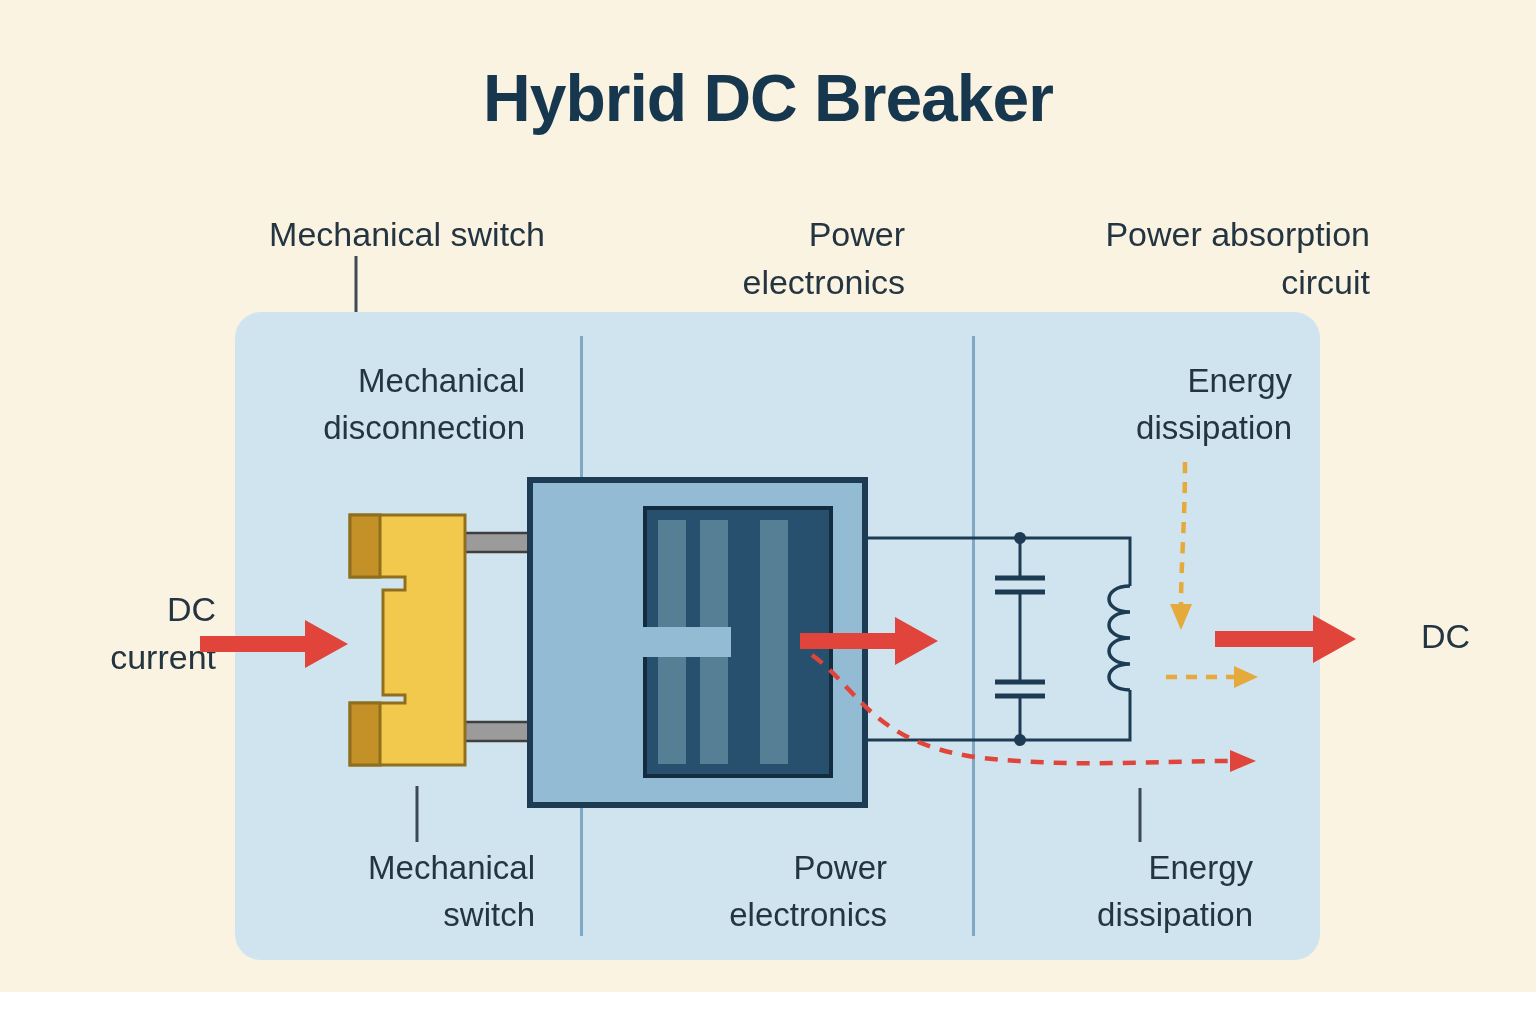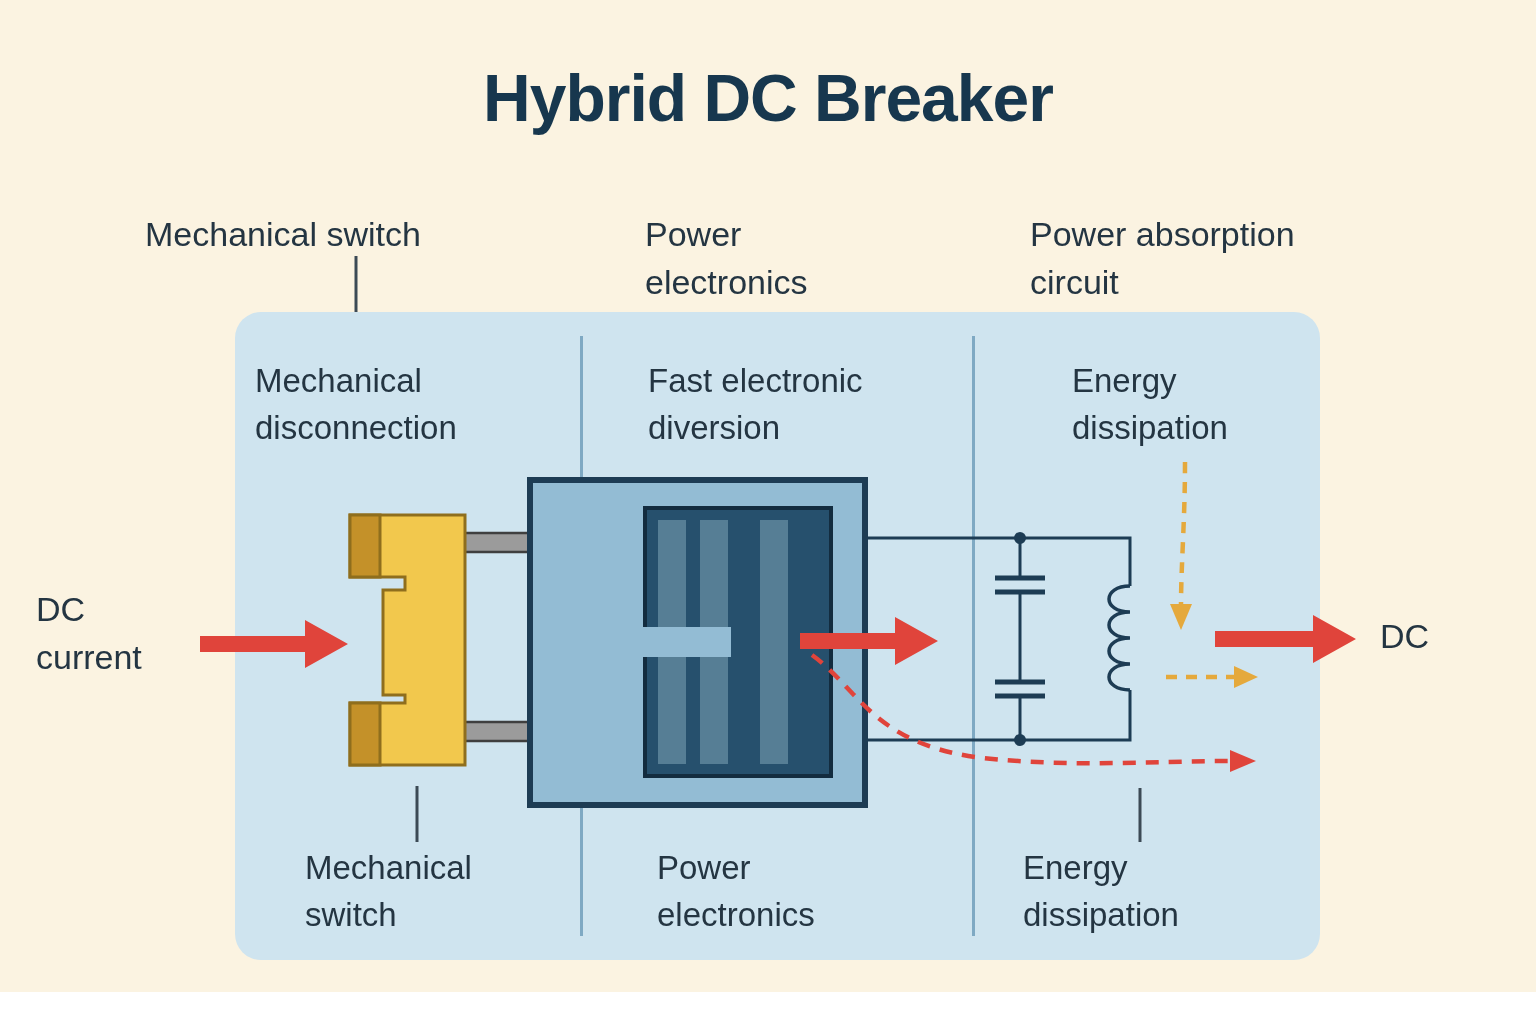--- a/index.html
+++ b/index.html
@@ -7,21 +7,21 @@
     position:relative;
     width:1536px;height:992px;
     background:var(--background,#fbf3e1);
     font-family:"Liberation Sans",sans-serif;
     overflow:hidden;
   }
   .abs{position:absolute;}
   .label{
     color:var(--label-text,#243542);
     white-space:pre-line;
-    text-align:left;
+    text-align:right;
     line-height:1.42;
   }
   .title{
     left:0;right:0;top:60px;
     text-align:center;
     font-size:66px;font-weight:700;
     color:var(--title-text,#17374e);
     letter-spacing:-1px;
   }
   .top-label{font-size:34px;}
@@ -54,22 +54,20 @@
   <div class="abs label top-label" style="left:1030px;top:210px;width:340px;">Power absorption
 circuit</div>
 
   <div class="abs panel">
     <div class="divider divider-1"></div>
     <div class="divider divider-2"></div>
   </div>
 
   <div class="abs label section-header" style="left:255px;top:358px;width:270px;">Mechanical
 disconnection</div>
-  <div class="abs label section-header" style="left:648px;top:358px;width:280px;">Fast electronic
-diversion</div>
   <div class="abs label section-header" style="left:1072px;top:358px;width:220px;">Energy
 dissipation</div>
 
   <div class="abs label bottom-label" style="left:305px;top:845px;width:230px;">Mechanical
 switch</div>
   <div class="abs label bottom-label" style="left:657px;top:845px;width:230px;">Power
 electronics</div>
   <div class="abs label bottom-label" style="left:1023px;top:845px;width:230px;">Energy
 dissipation</div>
 

